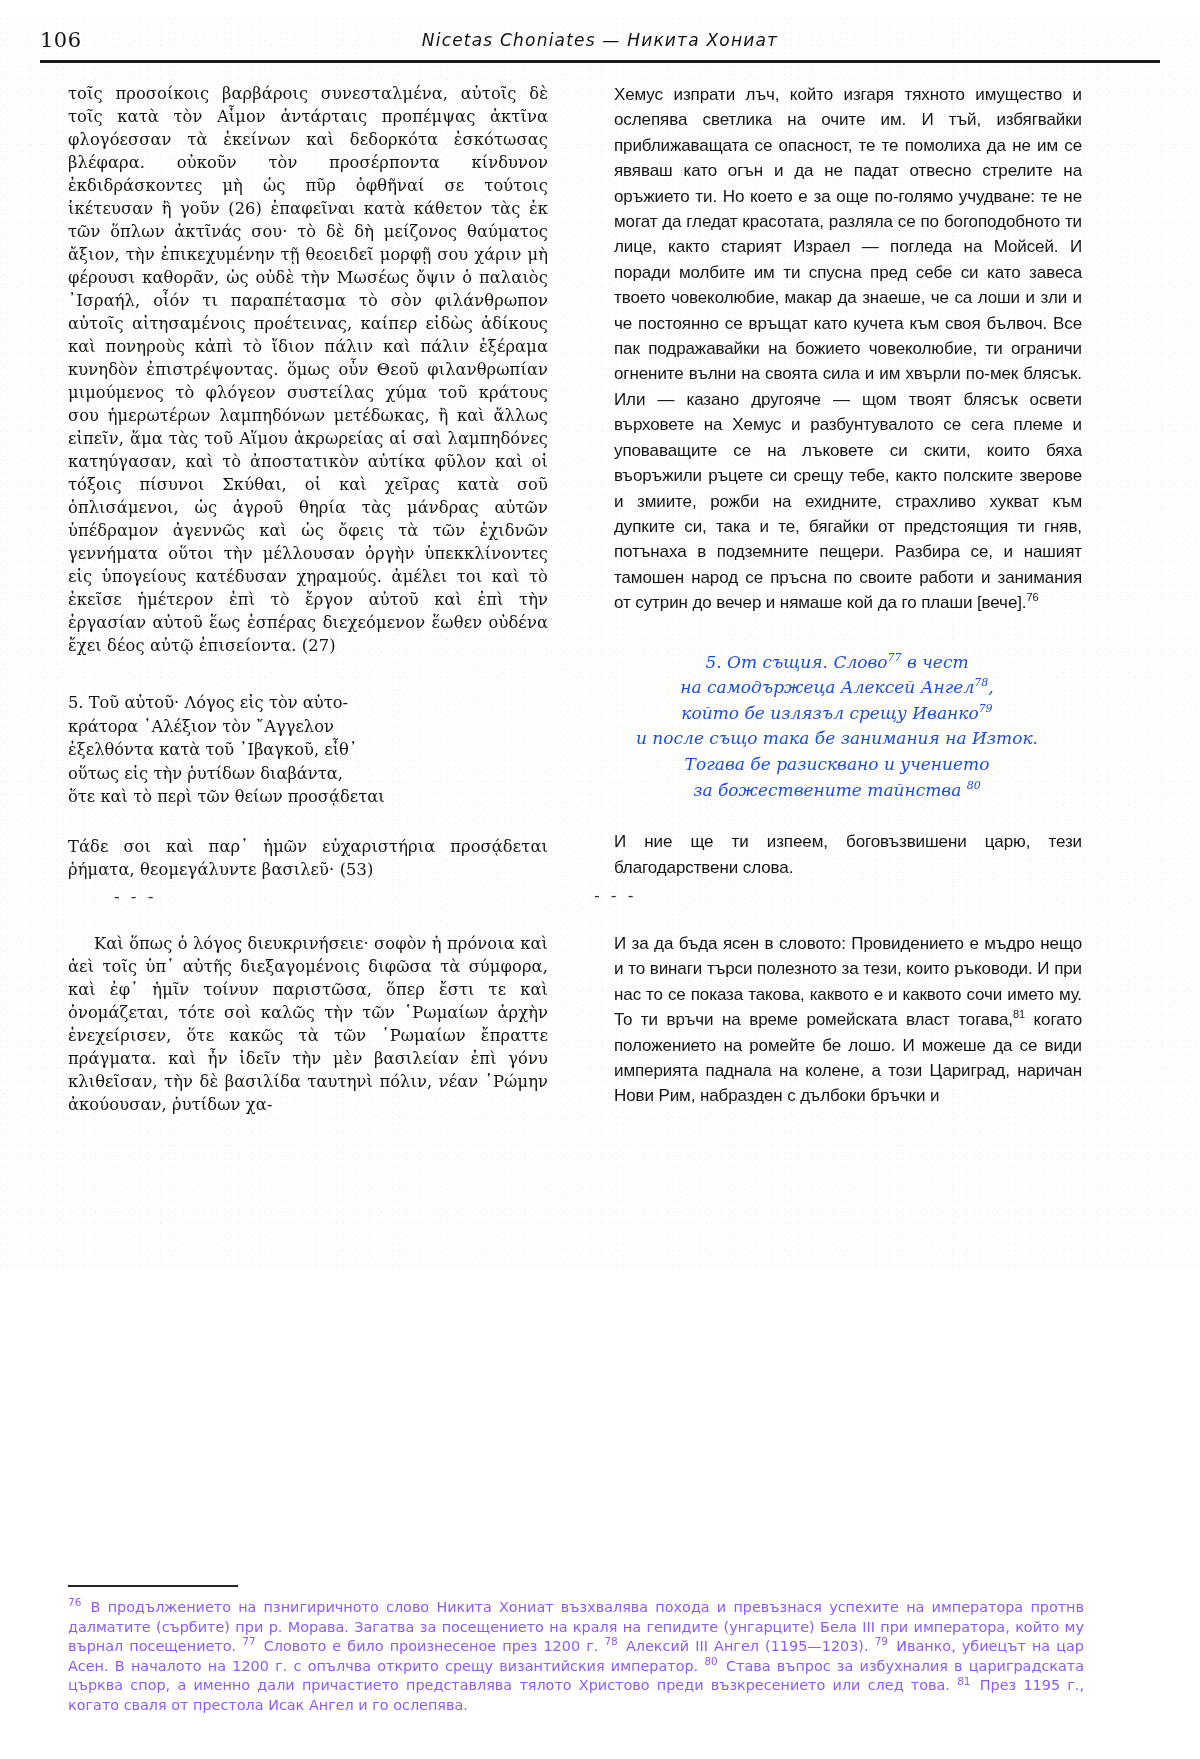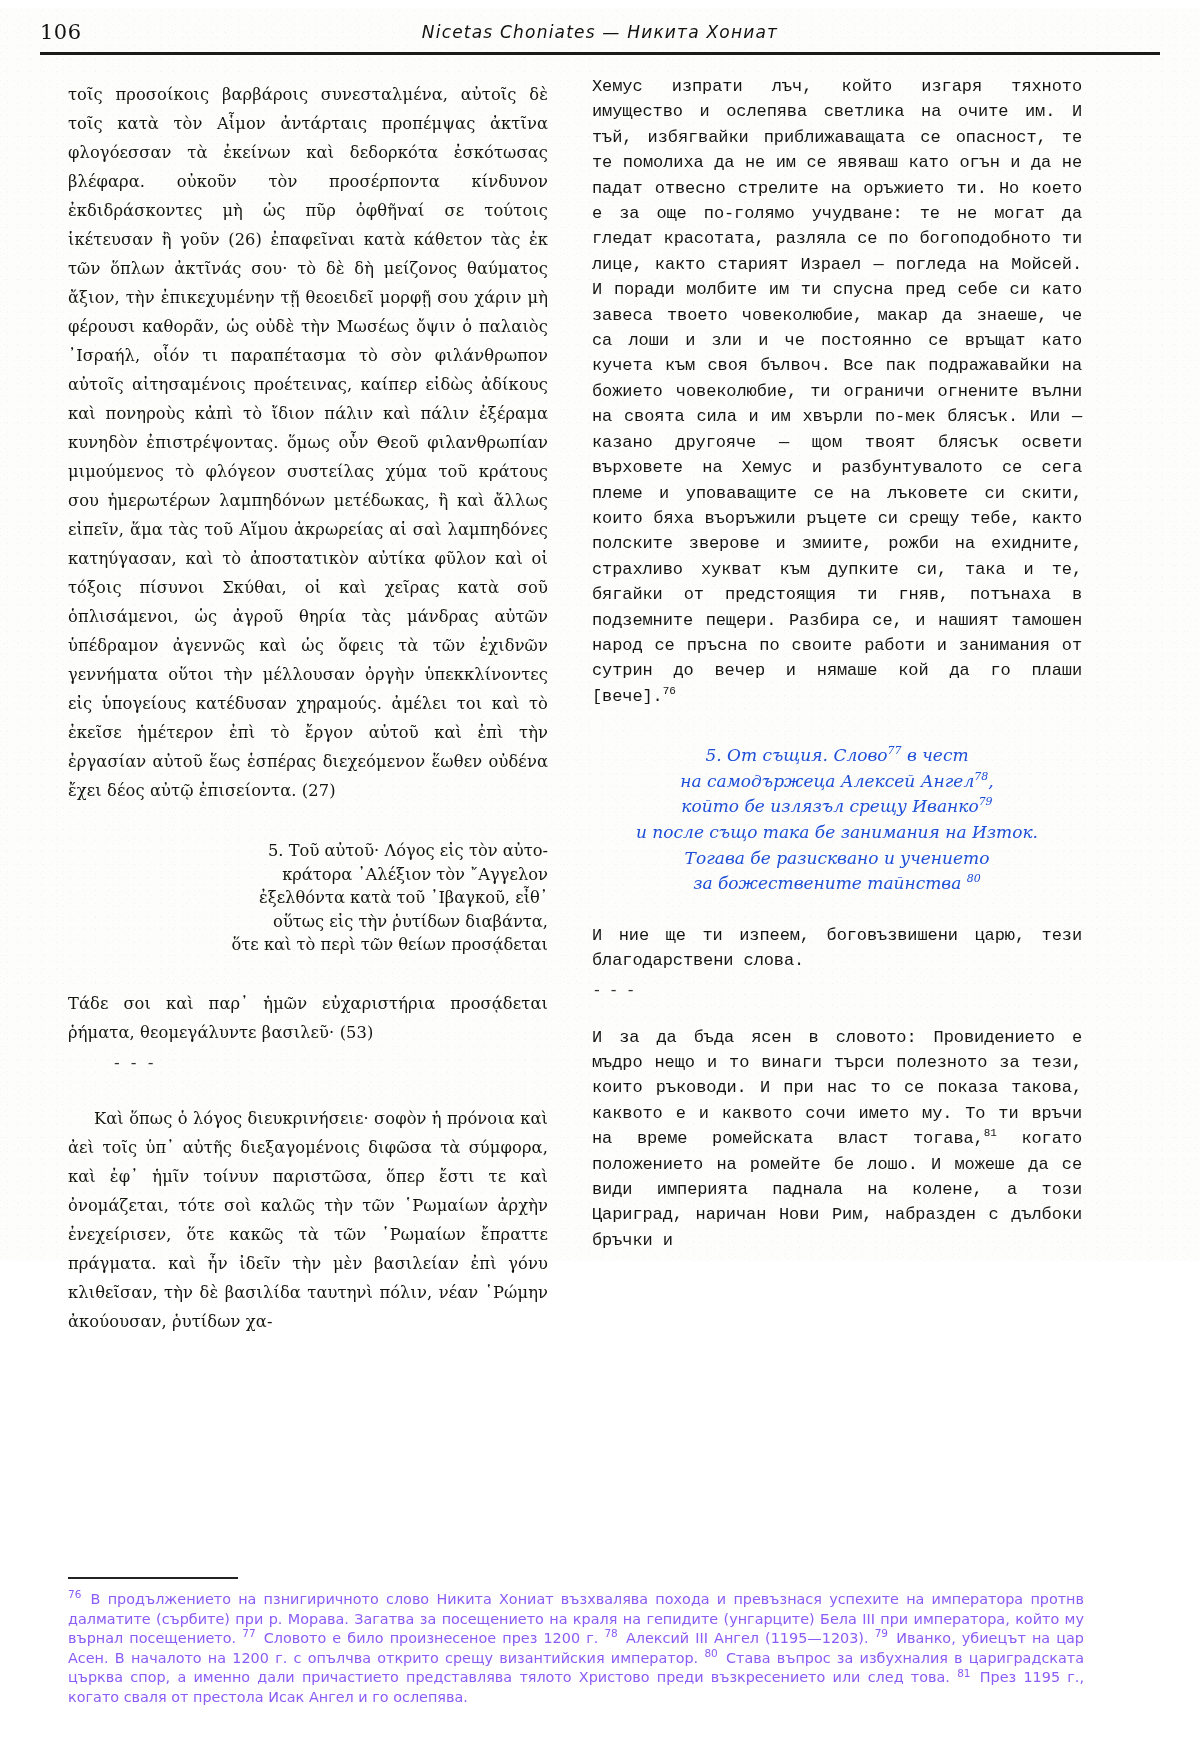--- a/index.html
+++ b/index.html
@@ -10,21 +10,21 @@
   body {
     width: 1200px;
     height: 1759px;
     font-family: "DejaVu Serif", serif;
     color: #1a1a1a;
     position: relative;
     overflow: hidden;
   }
   .page {
     position: absolute;
-    left: 0; top: 8px;
+    left: 0; top: 16px;
     width: 1200px;
     height: 1253px;
     background: #fdfdfb;
   }
   
   .header {
     position: absolute;
     left: 40px;
     top: 10px;
     width: 1120px;
@@ -71,44 +71,44 @@
   .col-right {
     left: 592px;
     width: 490px;
   }
   p {
     margin: 0 0 0 0;
   }
   .greek {
     font-family: "DejaVu Serif", serif;
     font-size: 16.3px;
-    line-height: 29px;
+    line-height: 23px;
     text-align: justify;
     text-justify: inter-word;
     color: #15150f;
     letter-spacing: 0.1px;
-    margin-top: 6px;
   }
   .bulg {
-    font-family: Liberation Mono, monospace;
+    font-family: Liberation Sans, sans-serif;
     font-size: 17px;
     line-height: 25.4px;
     text-align: justify;
     color: #141414;
     letter-spacing: -0.1px;
+    margin-left: 22px;
   }
   .spacer-m { height: 26px; }
   .spacer-l { height: 34px; }
 
   
   .heading-greek {
     font-family: "DejaVu Serif", serif;
     font-size: 16.3px;
     line-height: 23.6px;
-    text-align: right;
+    text-align: left;
     color: #15150f;
   }
   .heading-bulg {
     font-family: "DejaVu Serif", serif;
     font-style: italic;
     font-size: 17px;
     line-height: 25.6px;
     text-align: center;
     color: #1d4ed8;
   }

